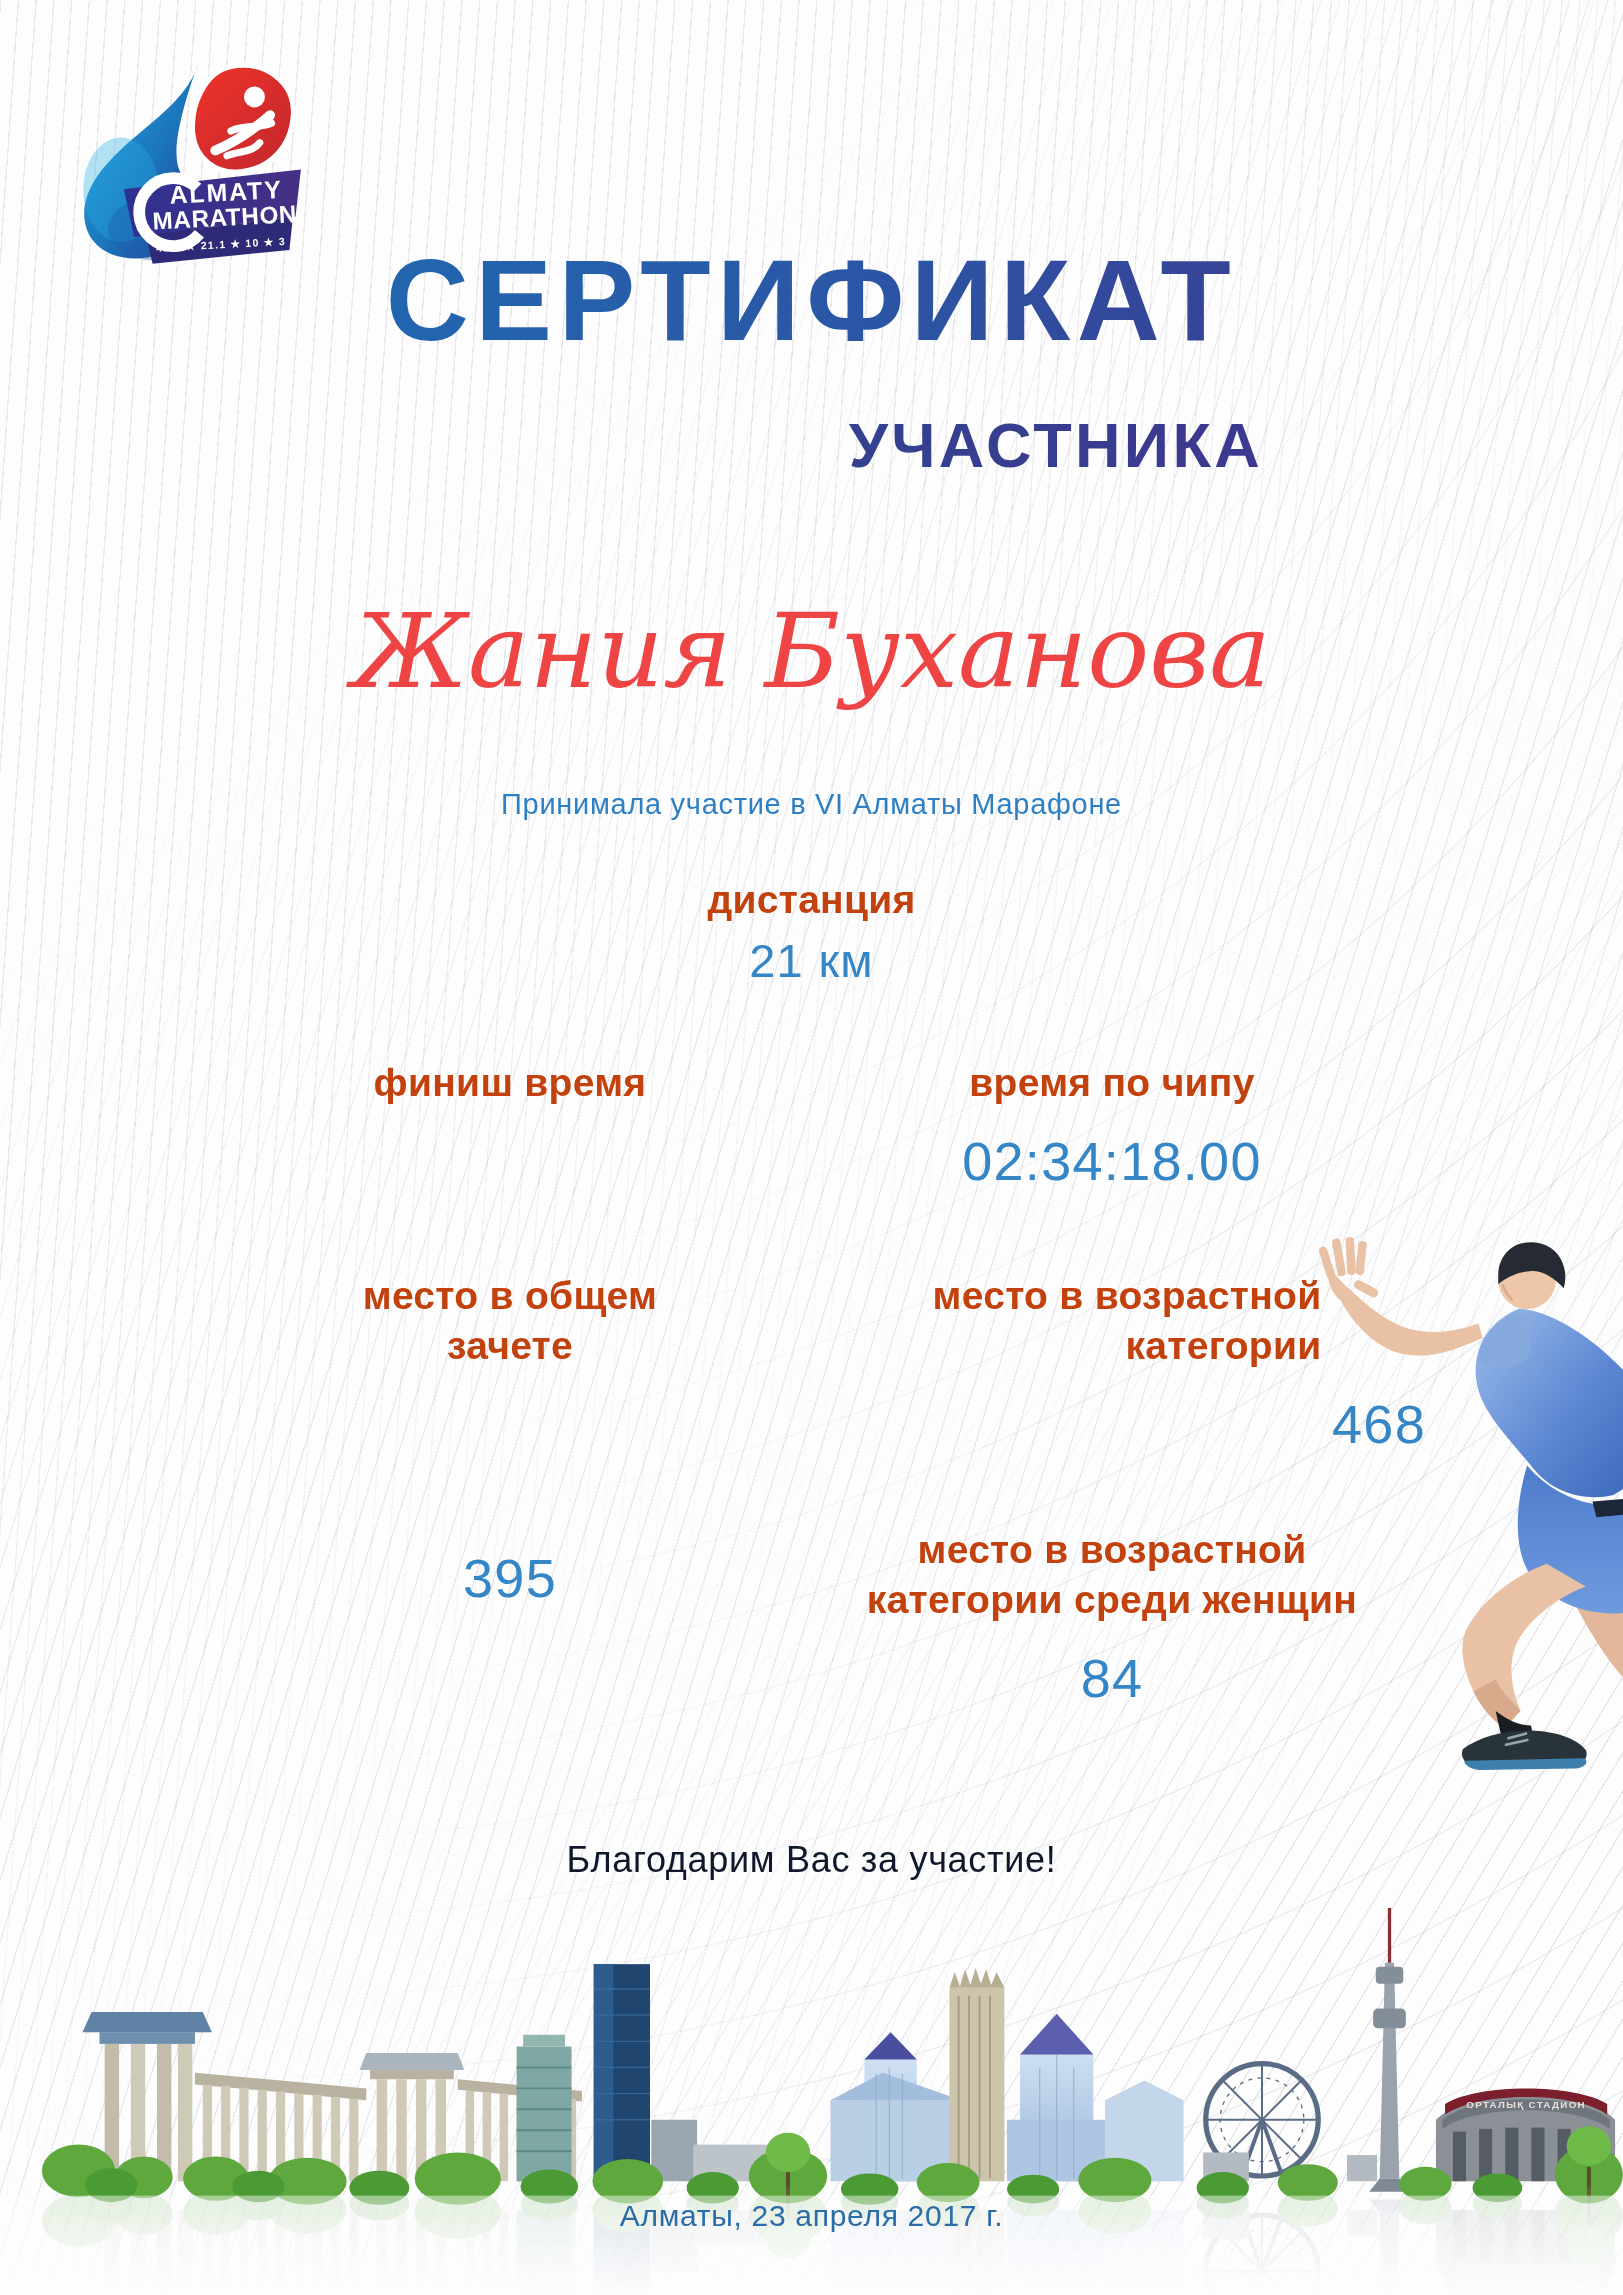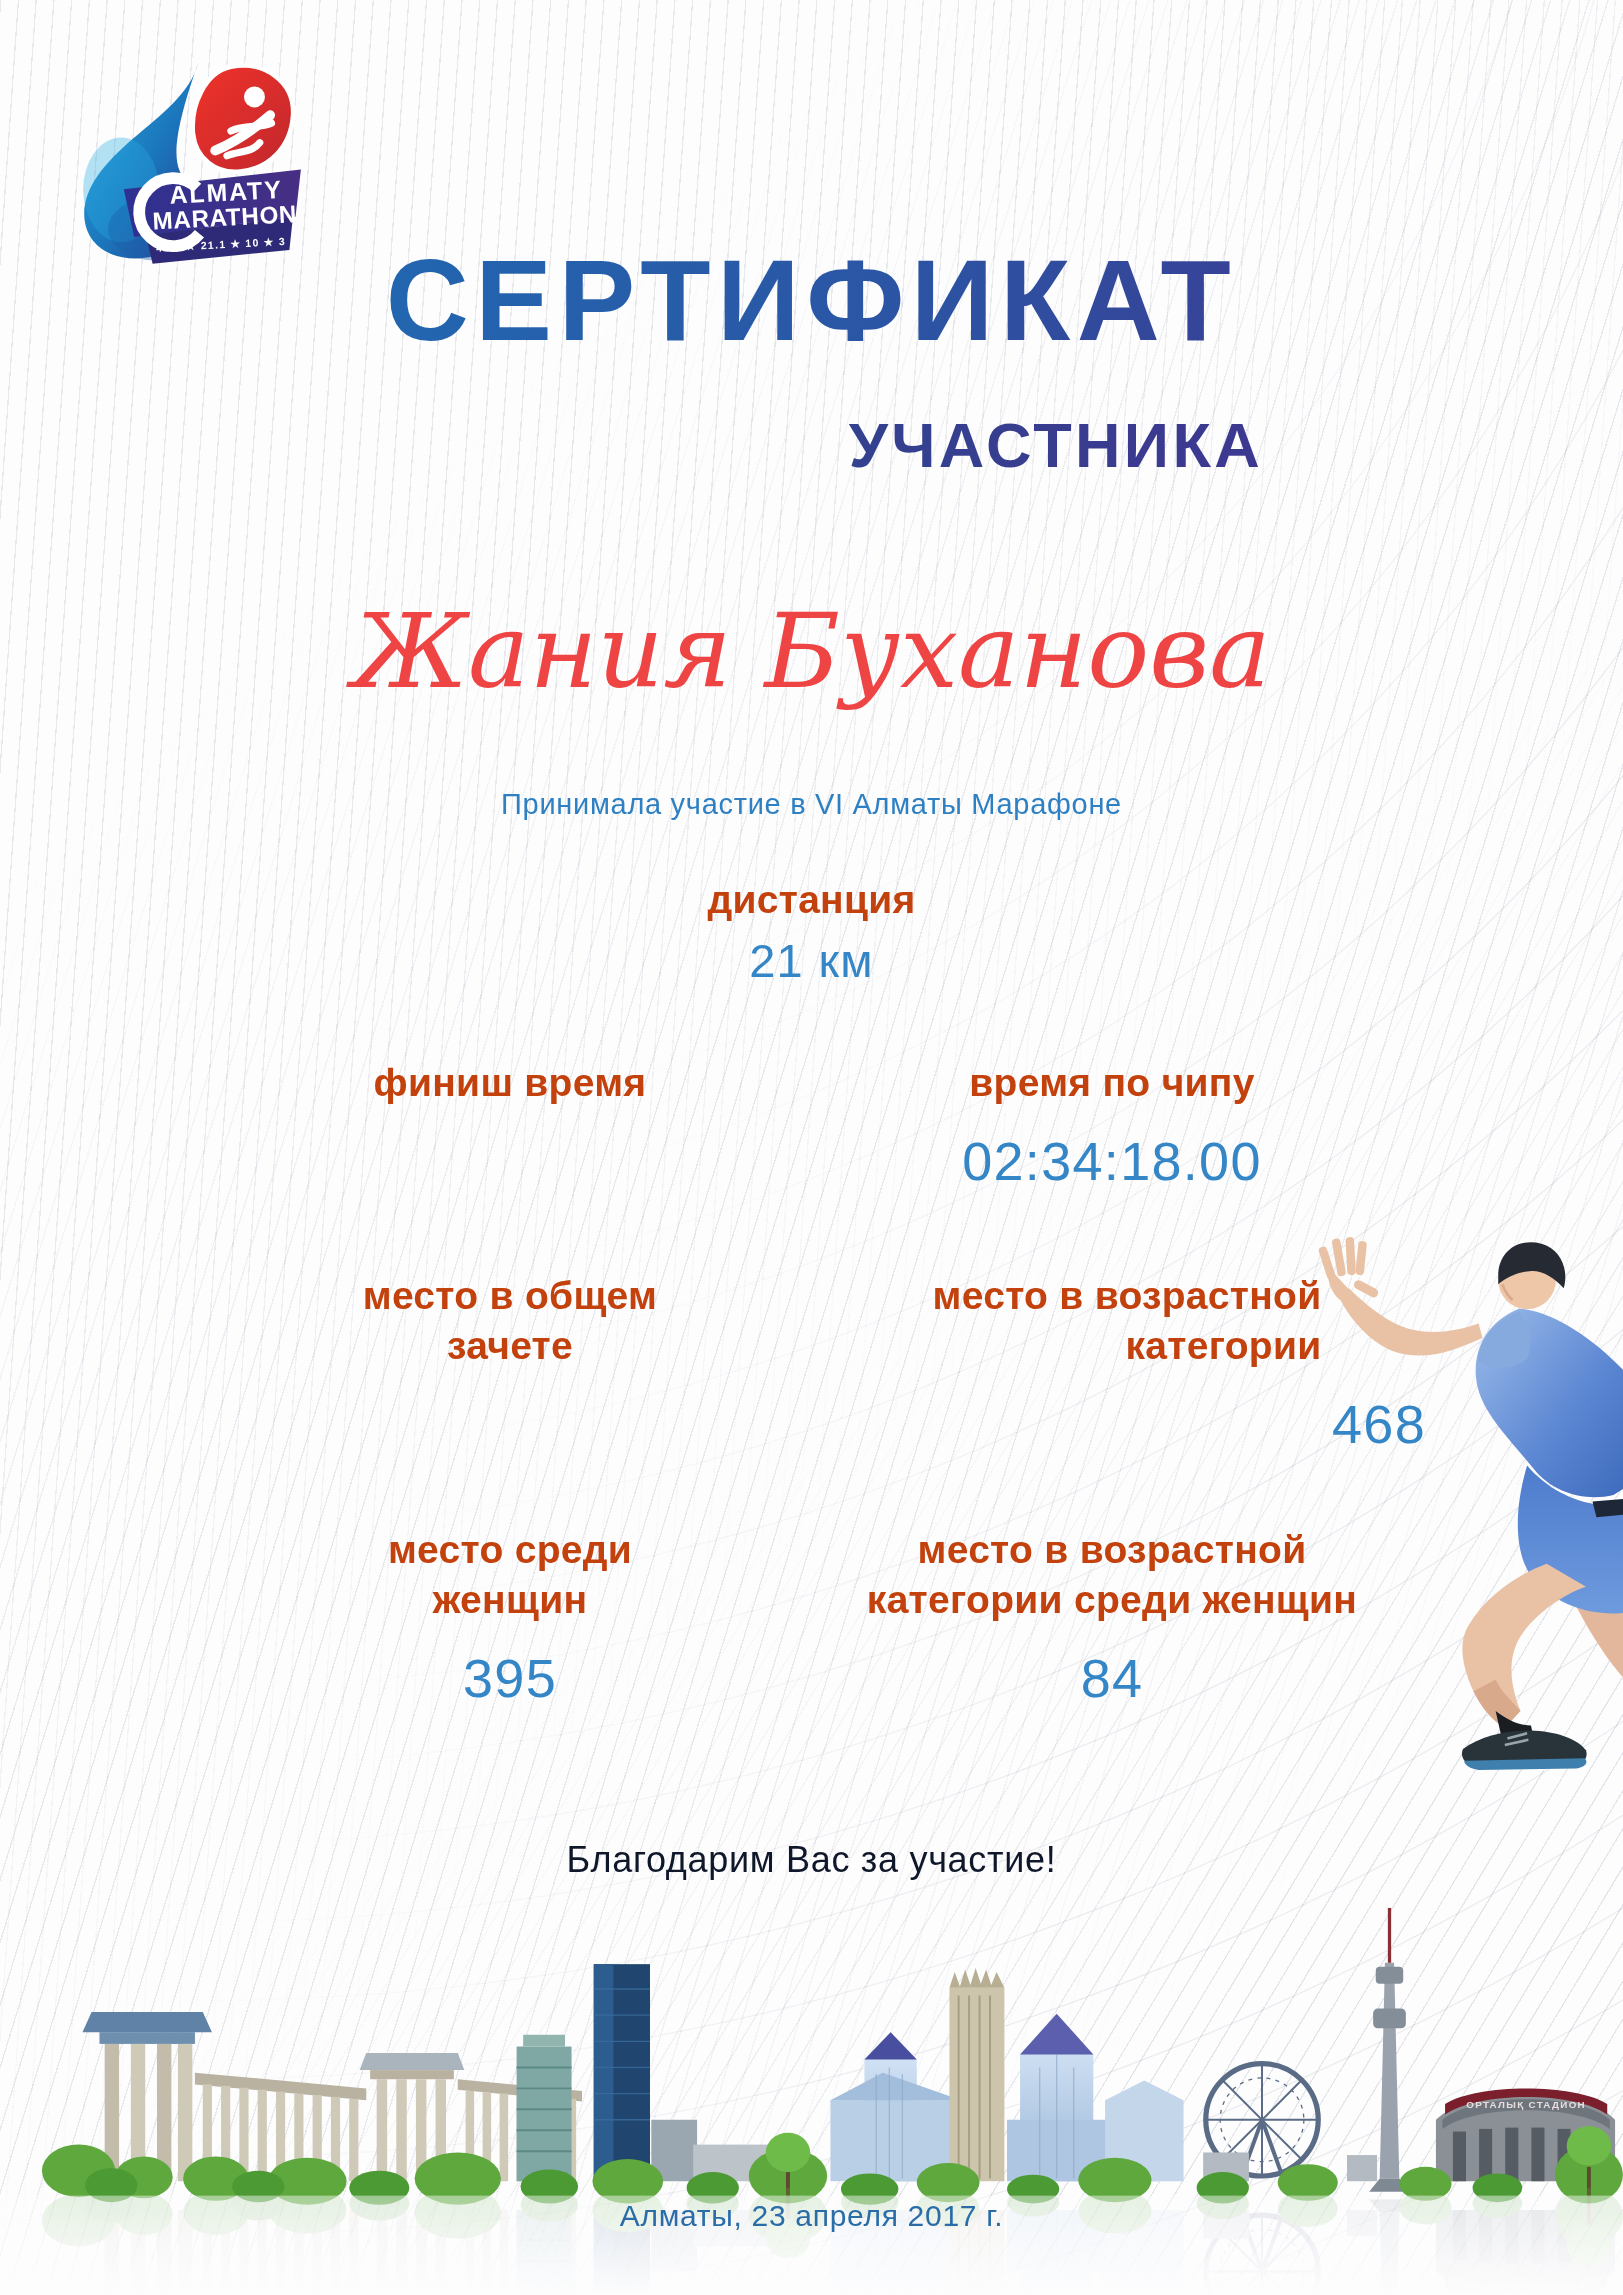--- a/index.html
+++ b/index.html
@@ -177,21 +177,20 @@
   <div class="value">02:34:18.00</div>
 </div>
 <div class="stat s2">
   <div class="label">место в общем зачете</div>
 </div>
 <div class="stat s3">
   <div class="label">место в возрастной категории</div>
   <div class="value">468</div>
 </div>
 <div class="stat s4">
-  <div class="label">место среди женщин</div>
   <div class="value">395</div>
 </div>
 <div class="stat s5">
   <div class="label">место в возрастной категории среди женщин</div>
   <div class="value">84</div>
 </div>
 
 <div class="thanks">Благодарим Вас за участие!</div>
 
 <svg class="runner" viewBox="0 0 478 880">

